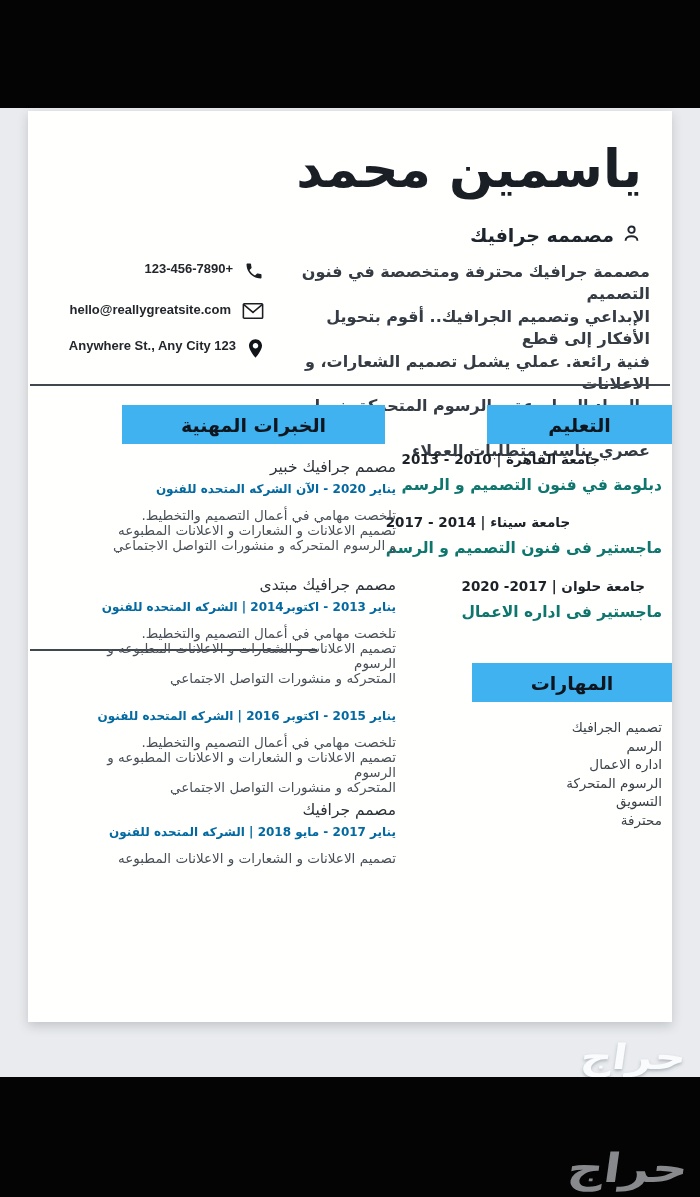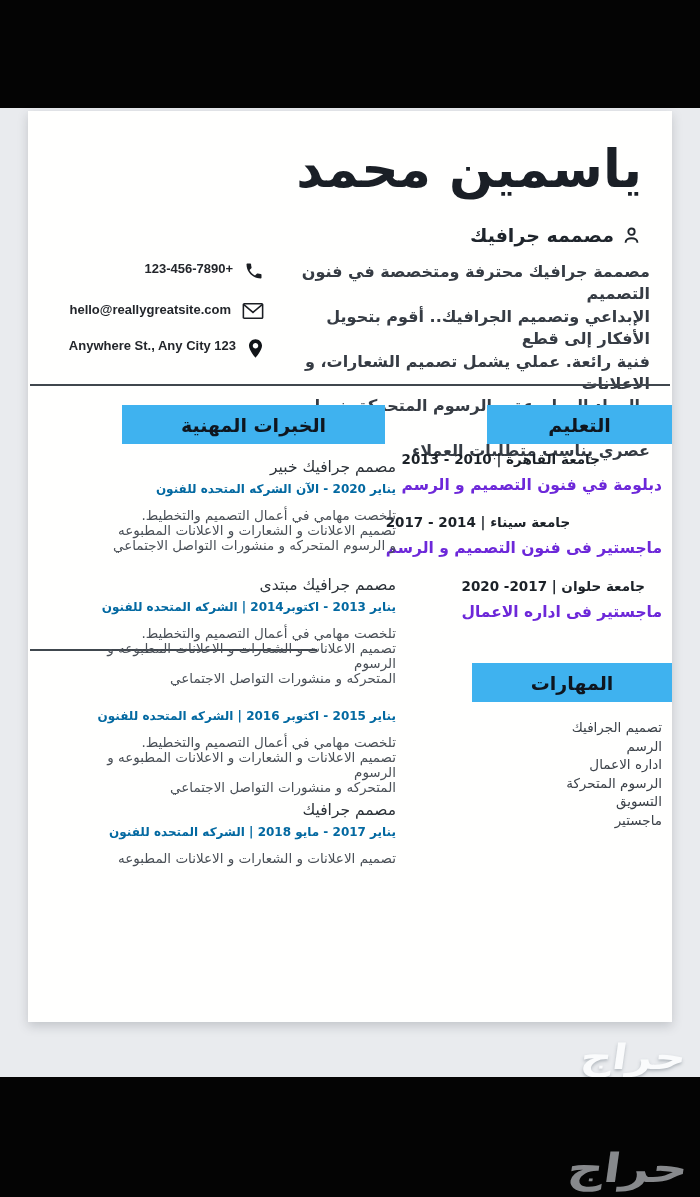--- a/index.html
+++ b/index.html
@@ -9,21 +9,21 @@
   .bar { position:absolute; left:0; right:0; background:#040404; }
   .bar-top { top:0; height:108px; }
   .bar-bottom { top:1077px; height:120px; }
 
   .sheet { position:absolute; left:28px; top:111px; width:644px; height:911px;
            background:#fffffe; box-shadow:0 4px 10px rgba(60,65,75,.22); direction:rtl; }
 
   
   .name { position:absolute; top:28px; right:30px; font-size:52px; font-weight:bold;
           color:#1a1f26; letter-spacing:-1px; }
-  .subtitle { position:absolute; top:113px; right:31px; display:flex; align-items:center; gap:8px;
+  .subtitle { position:absolute; top:113px; right:31px; display:flex; gap:8px;
               font-size:19px; font-weight:bold; color:#1f252c; }
   .subtitle svg { display:block; }
 
   
   .contact-row { position:absolute; left:30px; width:206px; display:flex; direction:ltr;
                  justify-content:flex-end; align-items:flex-start; gap:11px;
                  font-family:"Liberation Sans", sans-serif; font-size:13px; font-weight:bold; color:#23262b; }
   .contact-row .txt { direction:rtl; white-space:nowrap; }
   .c1 { top:150px; } .c2 { top:191px; } .c3 { top:227px; }
   .contact-row svg { flex:0 0 auto; display:block; }
@@ -39,21 +39,21 @@
   .sec-head { position:absolute; height:39px; background:#3fb2ef; display:flex;
               align-items:center; justify-content:center; font-size:19px; font-weight:bold; color:#0f161f; }
   .sh-exp    { top:294px; left:94px;  width:263px; }
   .sh-edu    { top:294px; right:0px;  width:185px; }
   .sh-skills { top:552px; right:0px;  width:200px; }
 
   
   .edu-item { position:absolute; right:10px; text-align:left; }
   .e1 { top:340px; } .e2 { top:403px; } .e3 { top:467px; }
   .edu-school { font-size:13.5px; font-weight:bold; color:#1c2228; margin-bottom:9px; }
-  .edu-degree { font-size:15.5px; font-weight:bold; color:#6d28d9; }
+  .edu-degree { font-size:15.5px; font-weight:bold; color:#0f766e; }
 
   
   .skills-list { position:absolute; top:607px; right:10px; text-align:right;
                  font-size:13.5px; line-height:18.5px; color:#3c4249; }
 
   
   .exp-item { position:absolute; right:276px; width:318px; text-align:right; }
   .x1 { top:347px; } .x2 { top:465px; } .x3 { top:598px; } .x4 { top:690px; }
   .exp-role { font-size:15.5px; color:#2c3238; margin-bottom:6px; }
   .exp-meta { font-size:12px; font-weight:bold; color:#0369a1; margin-bottom:12px; }
@@ -134,21 +134,21 @@
 
     <div class="divider divider-skills"></div>
     <div class="sec-head sh-skills">المهارات</div>
 
     <div class="skills-list">
       <div>تصميم الجرافيك</div>
       <div>الرسم</div>
       <div>اداره الاعمال</div>
       <div>الرسوم المتحركة</div>
       <div>التسويق</div>
-      <div>ماجستير</div>
+      <div>محترفة</div>
     </div>
 
     <div class="exp-item x1">
       <div class="exp-role">مصمم جرافيك خبير</div>
       <div class="exp-meta">يناير 2020 - الآن  الشركه المتحده للفنون</div>
       <div class="exp-desc">تلخصت مهامي في أعمال التصميم والتخطيط.
 تصميم الاعلانات و الشعارات و الاعلانات المطبوعه
 و الرسوم المتحركه و منشورات التواصل الاجتماعي</div>
     </div>
 

